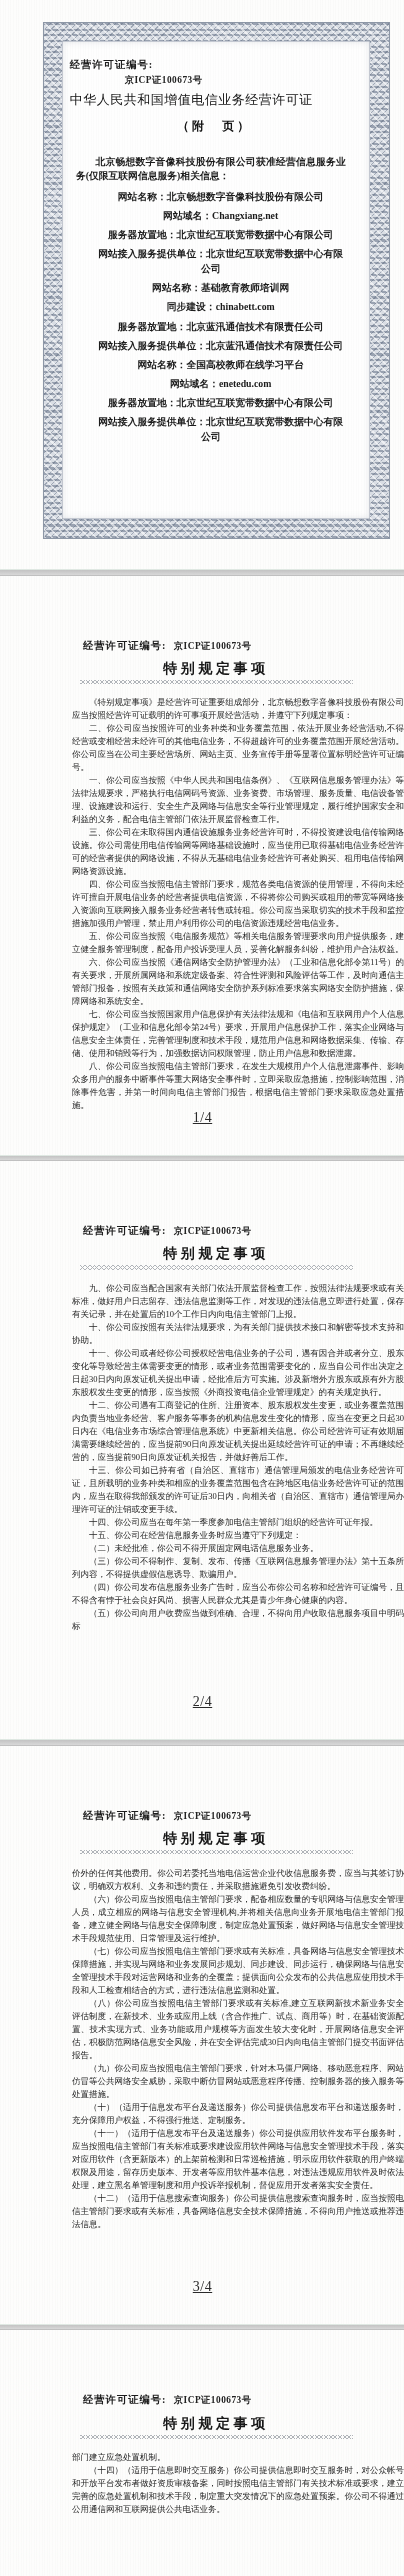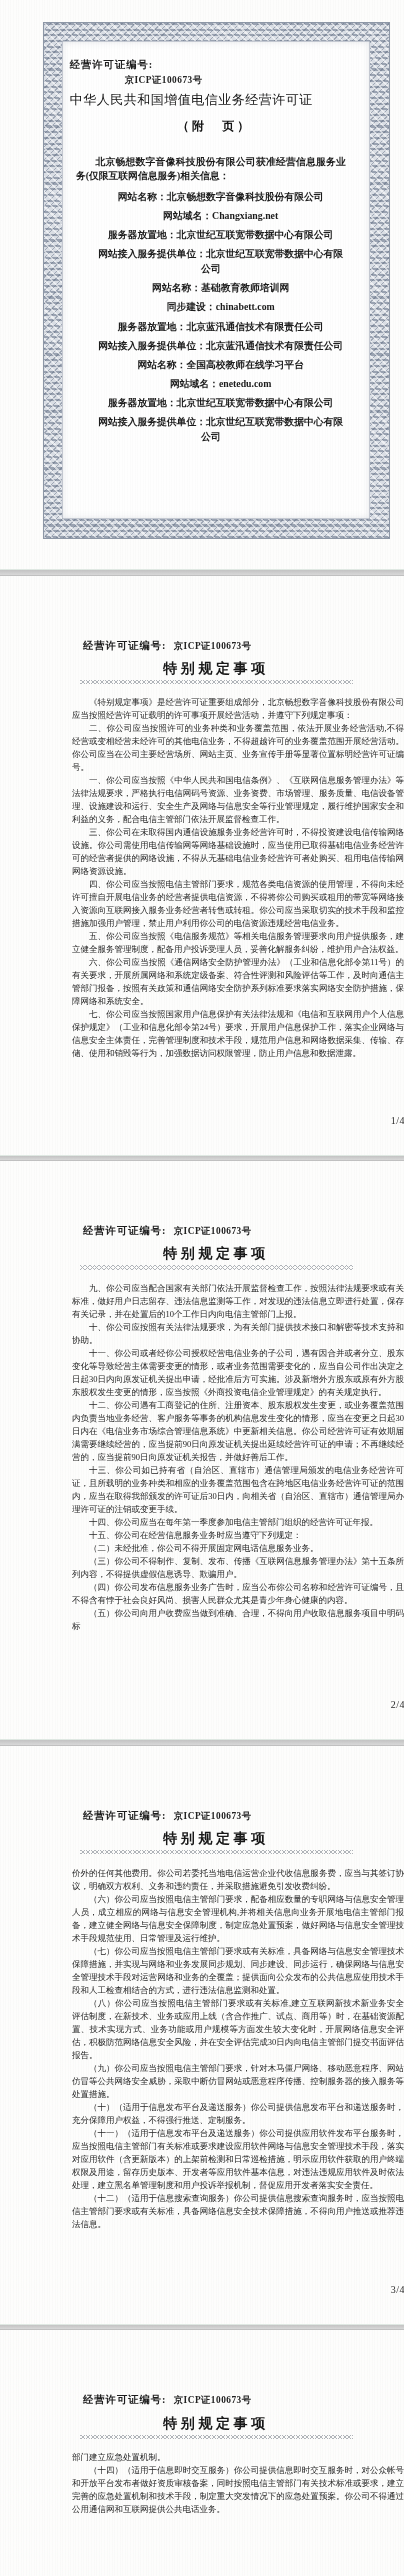--- a/index.html
+++ b/index.html
@@ -39,21 +39,21 @@
   .lic-label{font-size:10.3px;font-weight:bold;color:#1e1e1e;letter-spacing:1px;}
   .lic-no{font-size:9.3px;font-weight:bold;color:#222;margin-left:5.2px;letter-spacing:0.5px;}
   .prov-title{font-size:14px;font-weight:bold;color:#181818;text-align:center;margin:7.2px 0 0 0;line-height:19.6px;letter-spacing:3.6px;}
   .zigzag{height:4.1px;width:273px;margin:1.5px auto 0;opacity:.75;
     background:
       repeating-linear-gradient(135deg,#979ca3 0 0.8px,rgba(0,0,0,0) 0.8px 3.3px),
       repeating-linear-gradient(45deg,#979ca3 0 0.8px,rgba(0,0,0,0) 0.8px 3.3px);}
   .prov-body{margin:12.4px auto 0 45px;width:332px;}
   .prov-body p.para{font-size:8.5px;color:#242424;line-height:13px;margin:0;text-indent:2em;text-align:justify;}
   .cont p.para:first-child{text-indent:0;}
-  .page-num{position:absolute;bottom:29px;left:0;right:0;text-align:right;font-size:10px;color:#2a2a2a;letter-spacing:0.5px;}
+  .page-num{position:absolute;bottom:29px;left:0;right:0;text-align:center;font-size:14px;color:#2a2a2a;letter-spacing:0.5px;text-decoration:underline;}
 </style>
 </head>
 <body>
 
 <div class="screen">
 
   <section class="sheet cert-section">
     <div class="cert-frame">
       <div class="cert-inner">
         <div class="cert-head-label">经营许可证编号:</div>
@@ -92,20 +92,21 @@
     <div class="zigzag"></div>
     <div class="prov-body">
         <p class="para">《特别规定事项》是经营许可证重要组成部分，北京畅想数字音像科技股份有限公司应当按照经营许可证载明的许可事项开展经营活动，并遵守下列规定事项：</p>
         <p class="para">二、你公司应当按照许可的业务种类和业务覆盖范围，依法开展业务经营活动,不得经营或变相经营未经许可的其他电信业务，不得超越许可的业务覆盖范围开展经营活动。你公司应当在公司主要经营场所、网站主页、业务宣传手册等显著位置标明经营许可证编号。</p>
         <p class="para">一、你公司应当按照《中华人民共和国电信条例》、《互联网信息服务管理办法》等法律法规要求，严格执行电信网码号资源、业务资费、市场管理、服务质量、电信设备管理、设施建设和运行、安全生产及网络与信息安全等行业管理规定，履行维护国家安全和利益的义务，配合电信主管部门依法开展监督检查工作。</p>
         <p class="para">三、你公司在未取得国内通信设施服务业务经营许可时，不得投资建设电信传输网络设施。你公司需使用电信传输网等网络基础设施时，应当使用已取得基础电信业务经营许可的经营者提供的网络设施，不得从无基础电信业务经营许可者处购买、租用电信传输网网络资源设施。</p>
         <p class="para">四、你公司应当按照电信主管部门要求，规范各类电信资源的使用管理，不得向未经许可擅自开展电信业务的经营者提供电信资源，不得将你公司购买或租用的带宽等网络接入资源向互联网接入服务业务经营者转售或转租。你公司应当采取切实的技术手段和监控措施加强用户管理，禁止用户利用你公司的电信资源违规经营电信业务。</p>
         <p class="para">五、你公司应当按照《电信服务规范》等相关电信服务管理要求向用户提供服务，建立健全服务管理制度，配备用户投诉受理人员，妥善化解服务纠纷，维护用户合法权益。</p>
         <p class="para">六、你公司应当按照《通信网络安全防护管理办法》（工业和信息化部令第11号）的有关要求，开展所属网络和系统定级备案、符合性评测和风险评估等工作，及时向通信主管部门报备，按照有关政策和通信网络安全防护系列标准要求落实网络安全防护措施，保障网络和系统安全。</p>
         <p class="para">七、你公司应当按照国家用户信息保护有关法律法规和《电信和互联网用户个人信息保护规定》（工业和信息化部令第24号）要求，开展用户信息保护工作，落实企业网络与信息安全主体责任，完善管理制度和技术手段，规范用户信息和网络数据采集、传输、存储、使用和销毁等行为，加强数据访问权限管理，防止用户信息和数据泄露。</p>
+        <p class="para">八、你公司应当按照电信主管部门要求，在发生大规模用户个人信息泄露事件、影响众多用户的服务中断事件等重大网络安全事件时，立即采取应急措施，控制影响范围，消除事件危害，并第一时间向电信主管部门报告，根据电信主管部门要求采取应急处置措施。</p>
       </div>
     <div class="page-num">1/4</div>
   </section>
 
   <div class="divider"></div>
 
   <section class="sheet prov prov-p3">
     <div class="page-head">
       <span class="lic-label">经营许可证编号:</span>
       <span class="lic-no">京ICP证100673号</span>

